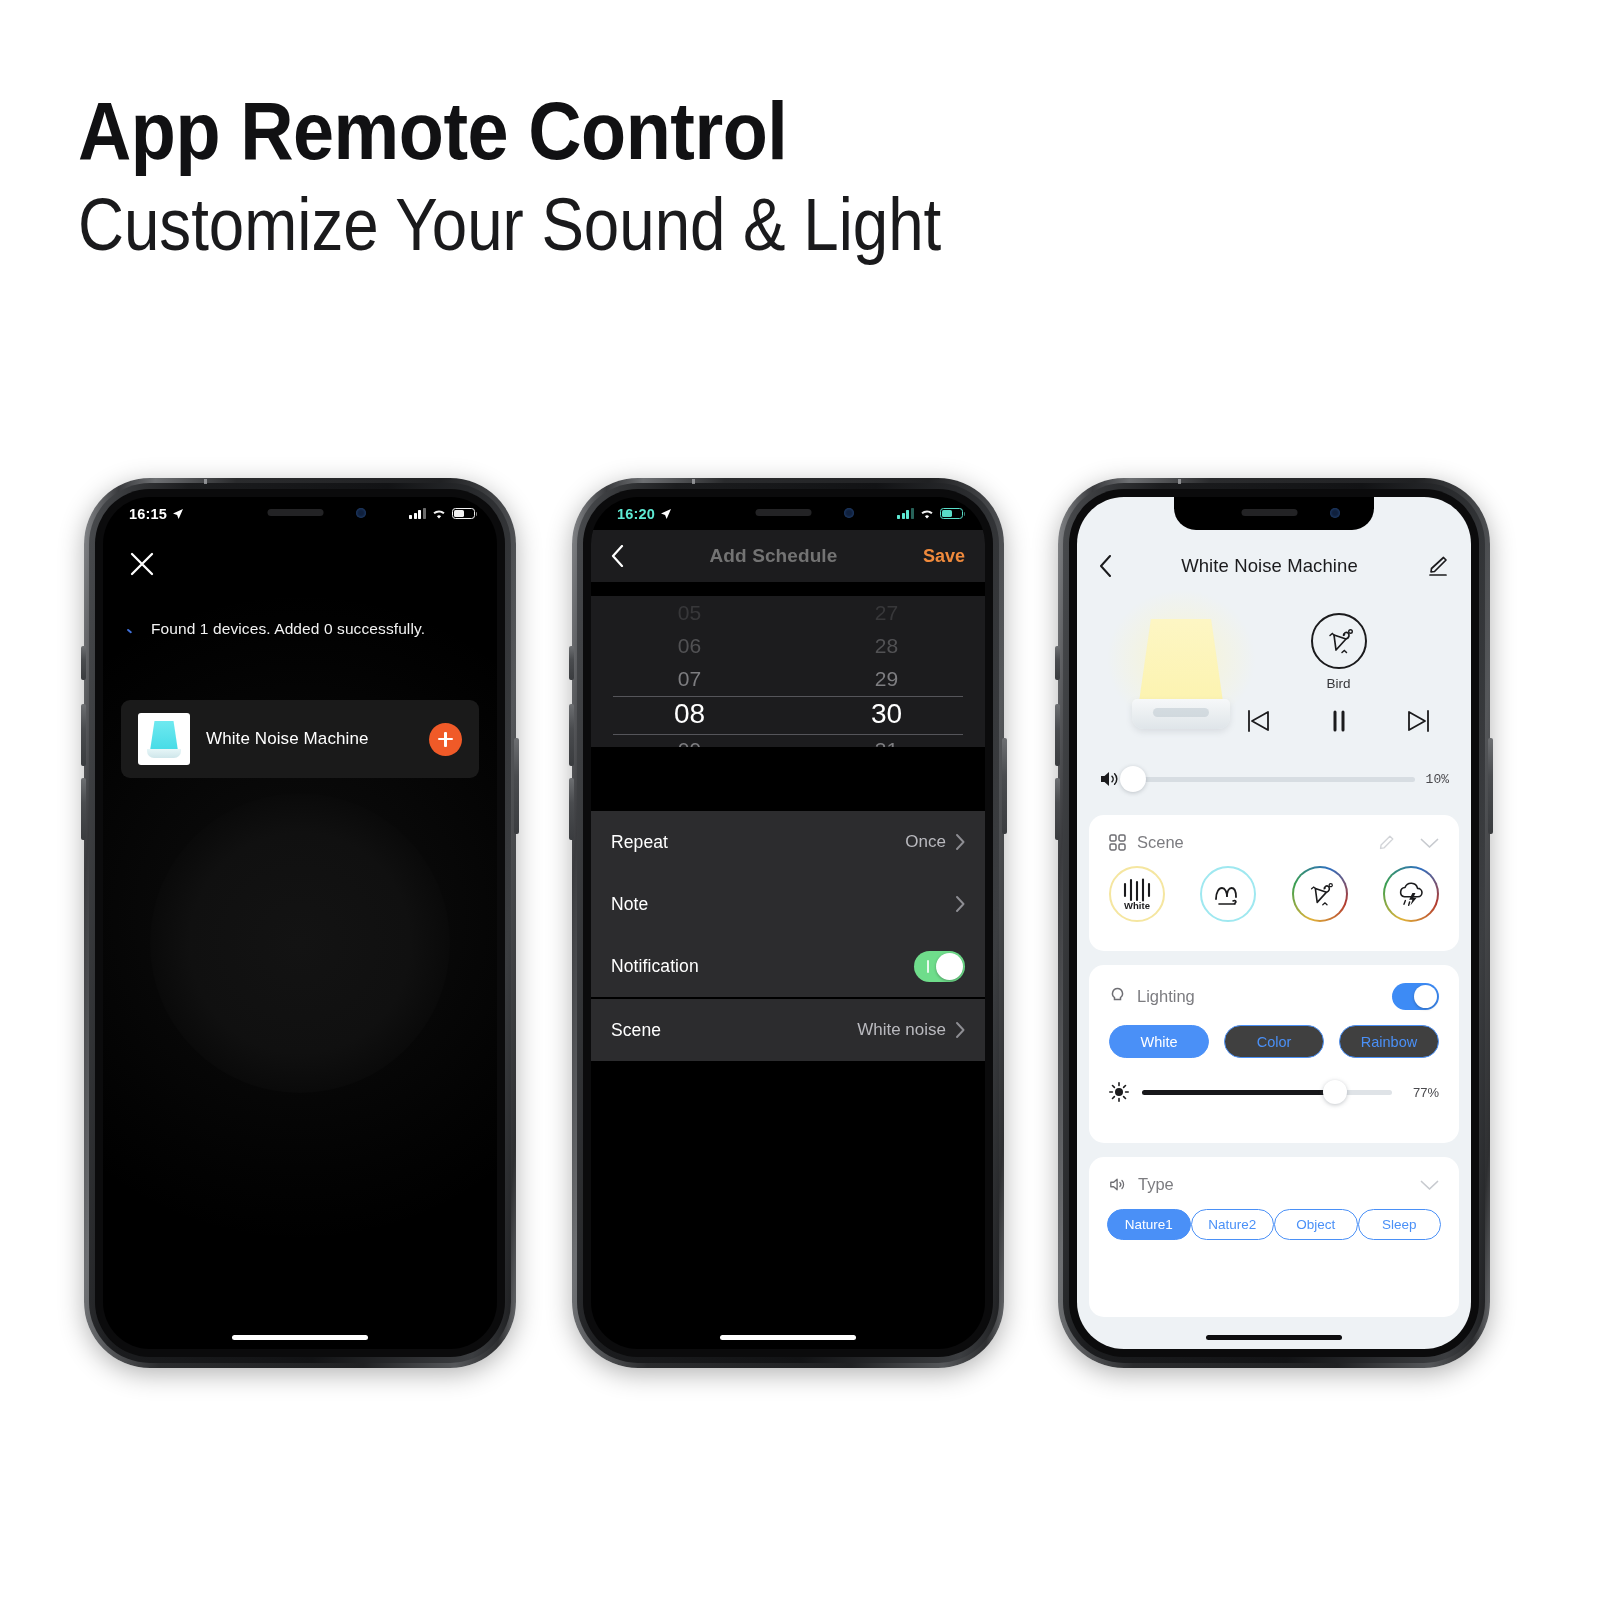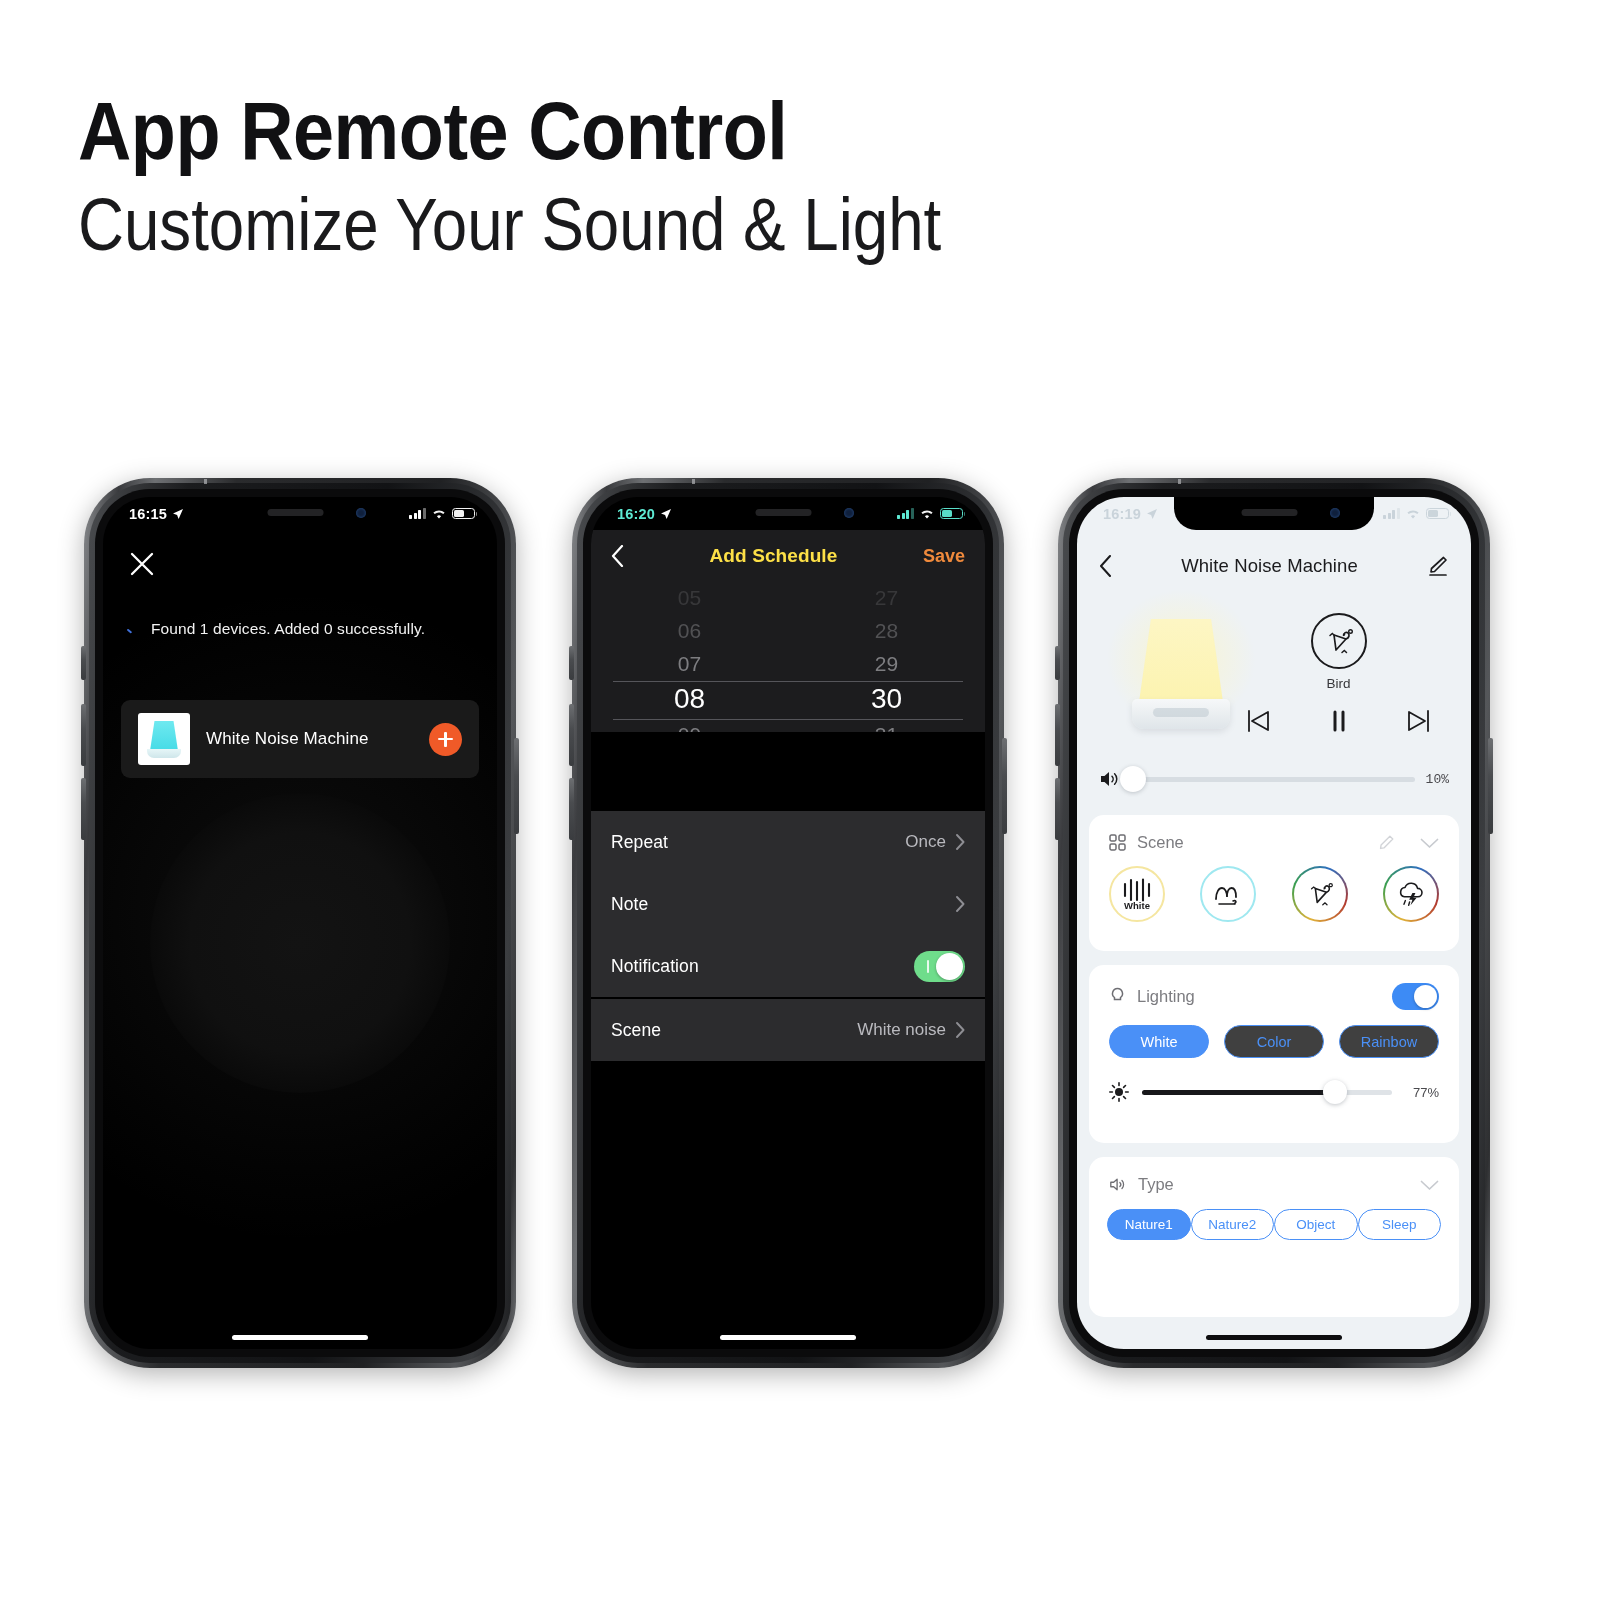--- a/index.html
+++ b/index.html
@@ -162,26 +162,26 @@
   
   .p2 .screen { background: #000; color: #fff; }
   .p2 .statusbar { color: #5eead4; }
   .navbar {
     position: absolute; top: 33px; left: 0; right: 0; height: 52px;
     background: #1c1c1e; display: flex; align-items: center;
     padding: 0 20px; z-index: 5;
   }
   .nav-back { width: 13px; height: 22px; flex:0 0 auto; }
   .nav-title {
-    flex: 1; text-align: center; font-size: 19px; font-weight: 700; color: #fde047;
+    flex: 1; text-align: center; font-size: 19px; font-weight: 700; color: #737373;
     letter-spacing:.1px;
   }
   .nav-save { font-size: 18px; font-weight: 700; color: #f08a3c; }
   .picker {
-    position: absolute; top: 84px; left: 0; right: 0; height: 151px;
+    position: absolute; top: 99px; left: 0; right: 0; height: 151px;
     background: #1c1c1e; overflow: hidden;
   }
   .picker-cols { display: flex; height: 100%; }
   .pcol { flex: 1; position: relative; }
   .pcol ul { list-style: none; position: absolute; left: 0; right: 0; top: 0; }
   .pcol li {
     height: 33px; line-height: 33px; text-align: center;
     font-size: 21px; color: #7d7d80; font-weight: 400;
   }
   .pcol li.sel { font-size: 28px; color: #fff; font-weight: 500; height: 38px; line-height: 38px;}
@@ -550,43 +550,20 @@
     <div class="btn-side btn-left" style="top:300px; height:62px;"></div>
     <div class="btn-side btn-right" style="top:260px; height:96px;"></div>
     <div class="antenna" style="left:120px; top:1px;"></div>
 
     <div class="screen">
       <div class="notch">
         <div class="speaker"></div>
         <div class="cam"></div>
       </div>
 
-      <div class="statusbar">
-        <div class="sb-time">
-          <span>16:19</span>
-          <svg width="12" height="12" viewBox="0 0 12 12">
-            <path d="M11 1 1 5.4l4.1 1.5L6.6 11z" fill="currentColor"></path>
-          </svg>
-        </div>
-        <div class="sb-right">
-          <span class="bars">
-              <i></i>
-              <i></i>
-              <i></i>
-              <i></i>
-            </span>
-          <svg width="16" height="12" viewBox="0 0 16 12">
-            <path d="M8 10.6 5.9 8.2a3.2 3.2 0 0 1 4.2 0z" fill="currentColor"></path>
-            <path d="M8 4.5c1.7 0 3.2.6 4.3 1.6l1.3-1.5A8.3 8.3 0 0 0 8 2.4a8.3 8.3 0 0 0-5.6 2.2l1.3 1.5A6.4 6.4 0 0 1 8 4.5z" fill="currentColor"></path>
-          </svg>
-          <span class="batt">
-              <i></i>
-            </span>
-        </div>
-      </div>
 
       <div class="p3-nav">
         <svg width="13" height="22" viewBox="0 0 13 22">
           <path d="M11 1 2 11l9 10" stroke="#1b1b1d" stroke-width="2" fill="none" stroke-linecap="round" stroke-linejoin="round"></path>
         </svg>
         <div class="ttl">White Noise Machine</div>
         <svg width="22" height="22" viewBox="0 0 22 22">
           <path d="M16.5 2.5 19 5 7.5 16.5 4 17l.5-3.5z" stroke="#1b1b1d" stroke-width="1.7" fill="none" stroke-linejoin="round"></path>
           <path d="M3 20h16" stroke="#1b1b1d" stroke-width="1.7" stroke-linecap="round"></path>
         </svg>

